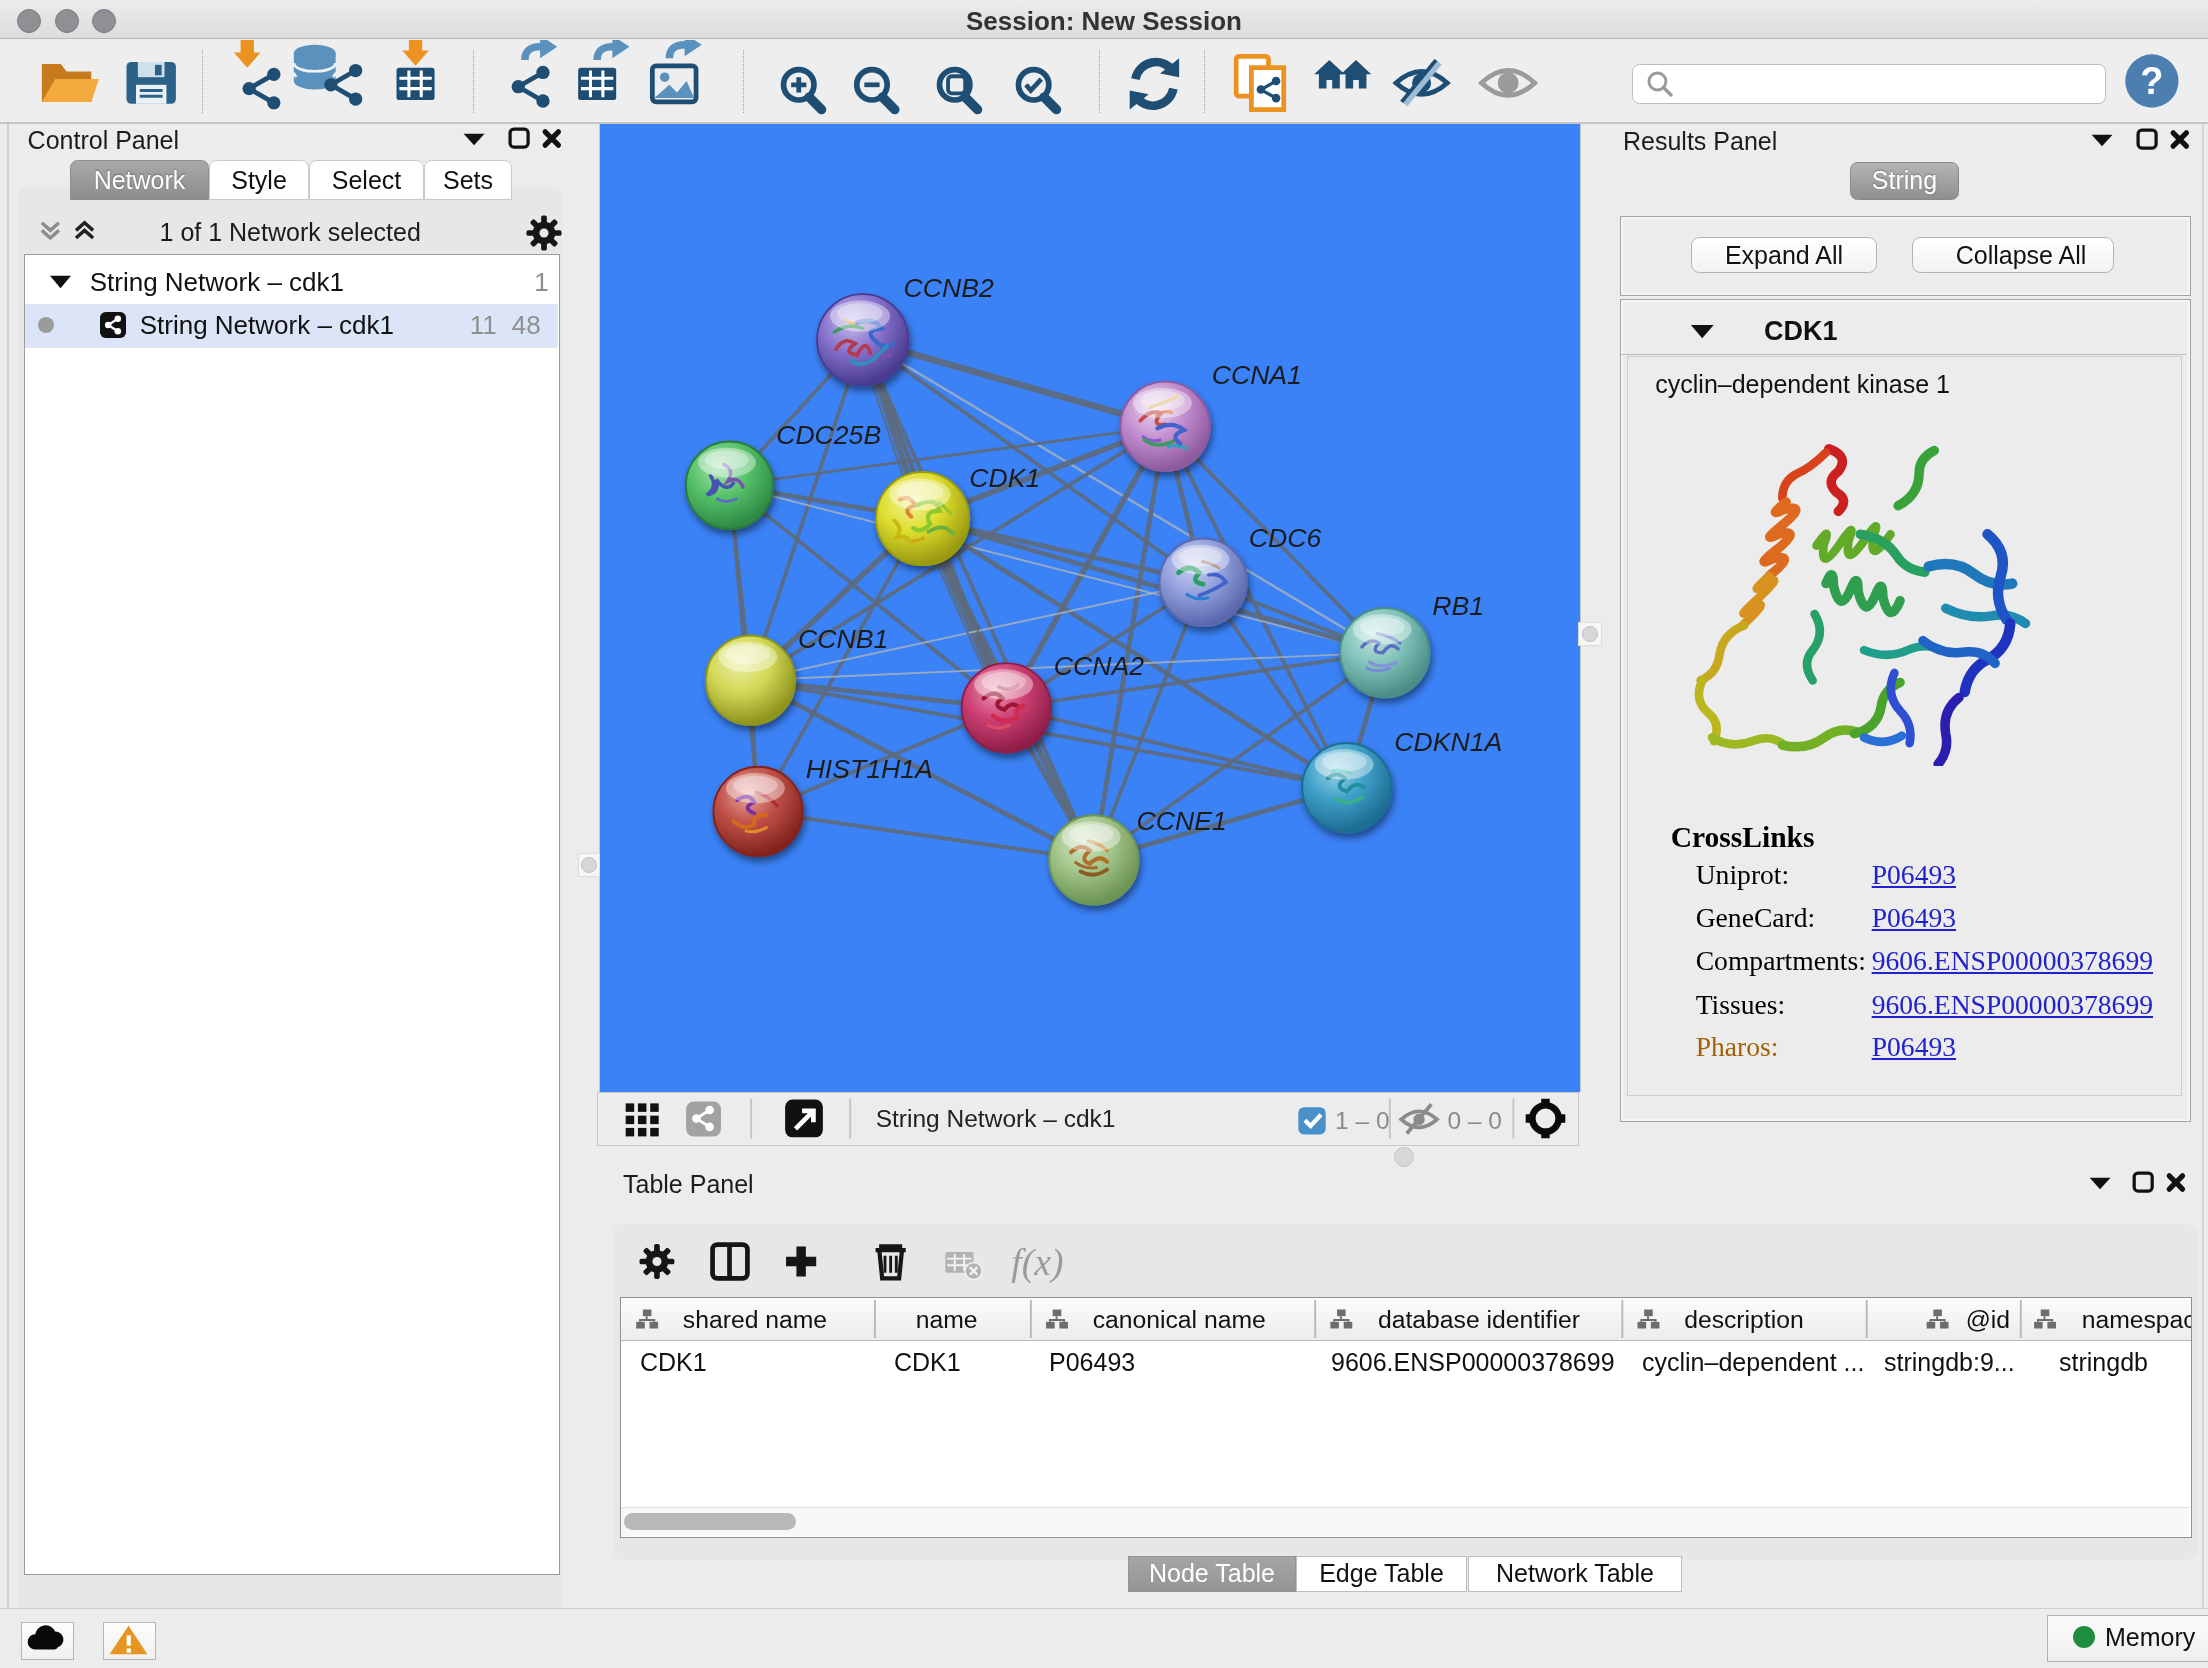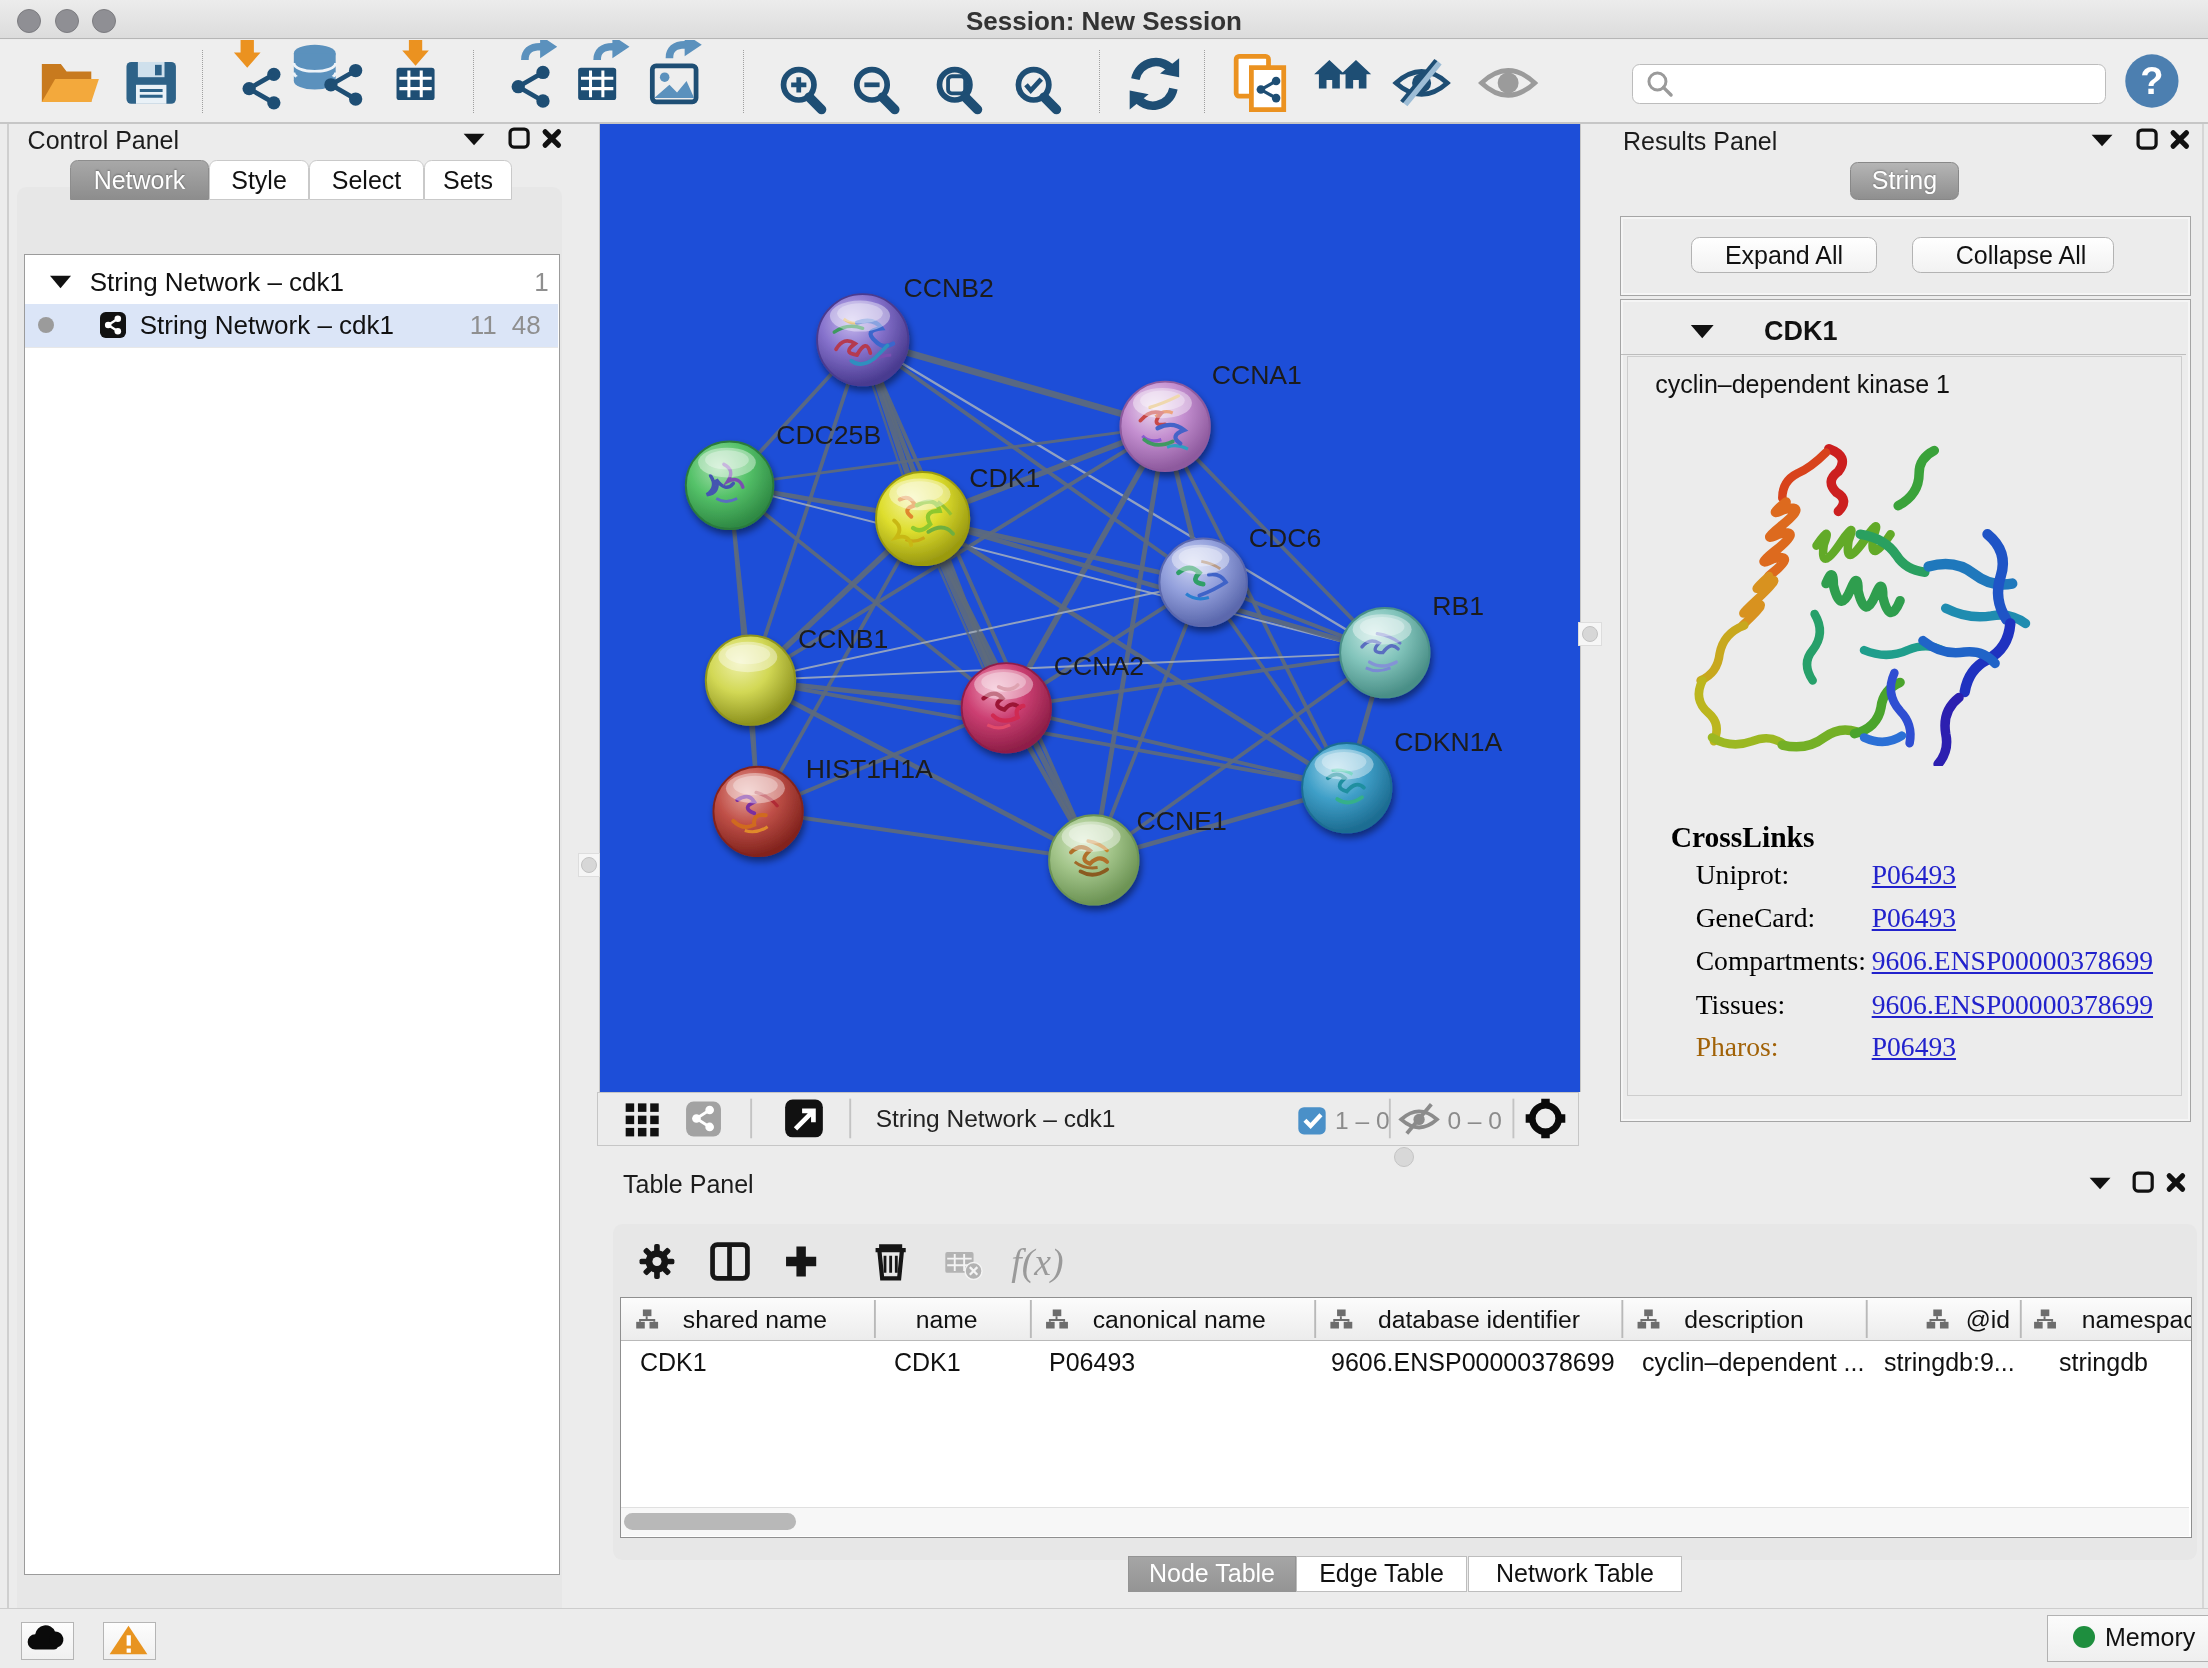--- a/index.html
+++ b/index.html
@@ -15,21 +15,21 @@
   #searchbox{left:1632px;top:24px;width:472px;height:38px;background:#fff;border:1.9px solid #bcbcbc;border-radius:7.6px;}
   
   #main{left:0;top:122px;width:1948px;height:1488px;background:#ececec;}
   .panel-title{font-size:25px;color:#1c1c1c;}
   
   #cp-container{left:17px;top:65px;width:545px;height:1461px;background:#e7e7e7;border-radius:9.5px;}
   .tab{position:absolute;top:38px;height:40px;border:1.9px solid #c9c9c9;background:#fff;border-radius:7.6px 7.6px 0 0;font-size:25px;color:#111;text-align:center;line-height:38px;box-sizing:border-box;}
   .tabsel{background:linear-gradient(#a8a8a8,#8d8d8d);color:#fff;border-color:#8d8d8d;text-shadow:0 -1px 1.9px #00000055;}
   #cp-list{left:6.7px;top:67px;width:536px;height:1321px;background:#fff;border:1.9px solid #9b9b9b;box-sizing:border-box;}
   
-  #canvas{left:599px;top:0px;width:980px;height:970px;background:#1d4ed8;border-left:1.9px solid #c6c6c6;border-right:1.9px solid #c6c6c6;}
+  #canvas{left:599px;top:0px;width:980px;height:970px;background:#3b82f6;border-left:1.9px solid #c6c6c6;border-right:1.9px solid #c6c6c6;font-style:italic;}
   #viewbar{left:597px;top:970px;width:982px;height:54px;background:#ececec;border:1.9px solid #c6c6c6;border-width:1.9px 1.9px 1.9px 1.9px;box-sizing:border-box;}
   
   #tp-box{left:613px;top:1102px;width:1584px;height:336px;background:#e7e7e7;border-radius:9.5px;}
   #tbl{left:620px;top:1175px;width:1572px;height:241px;background:#fff;border:1.9px solid #8f8f8f;box-sizing:border-box;}
   .tbtn{position:absolute;top:1434px;height:36px;border:1.9px solid #bdbdbd;background:#fff;font-size:25px;color:#111;text-align:center;box-sizing:border-box;line-height:32px;}
   .tbtnsel{background:linear-gradient(#a5a5a5,#949494);color:#fff;border-color:#949494;}
   
   #rp-box1{left:1620px;top:94px;width:569px;height:78px;background:#ececec;border:1.9px solid #a5a5a5;box-shadow:inset 0 0 0 1.9px #f5f5f5;}
   #rp-box2{left:1620px;top:177px;width:569px;height:821px;background:#ececec;border:1.9px solid #a5a5a5;box-shadow:inset 0 0 0 1.9px #f5f5f5;}
   .rbtn{position:absolute;height:36px;background:linear-gradient(#ffffff,#f2f2f2);border:1.9px solid #b3b3b3;border-radius:8.6px;font-size:25px;color:#111;text-align:center;line-height:34px;box-sizing:border-box;}
@@ -162,20 +162,41 @@
   <div class="abs" style="left:6.7px;top:0;width:1.9px;height:1487px;background:#cfcfcf;"></div>
   <div class="abs" style="left:2202px;top:0;width:1.9px;height:1487px;background:#d6d6d6;"></div>
 
   <div class="abs panel-title" style="left:27.6px;top:3.8px;">Control Panel</div>
   <svg class="abs" style="left:457px;top:3.8px;" width="109" height="25" viewBox="0 0 115 26">
     <path d="M7 8 L29 8 L18 20 Z" fill="#111"></path>
     <rect x="56" y="3" width="19" height="19" rx="4" fill="none" stroke="#111" stroke-width="3.4"></rect>
     <path d="M93 6 L107 20 M107 6 L93 20" stroke="#111" stroke-width="5.5" stroke-linecap="round"></path>
   </svg>
   <div class="abs" id="cp-container">
+    <div class="abs" id="cp-bar" style="left:6.7px;top:25px;width:533px;height:42px;">
+      <svg class="abs" style="left:14.3px;top:6.7px;" width="76" height="28.5" viewBox="0 0 80 30">
+        <path d="M4 4 L13 12 L22 4 M4 12 L13 20 L22 12" stroke="#8d8d8d" stroke-width="3.6" fill="none"></path>
+        <path d="M40 12 L49 4 L58 12 M40 20 L49 12 L58 20" stroke="#222" stroke-width="3.6" fill="none"></path>
+      </svg>
+      <div class="abs" style="left:0;width:533px;text-align:center;top:5.7px;font-size:25px;color:#1c1c1c;">1 of 1 Network selected</div>
+      <svg class="abs" style="left:502px;top:2.9px;" width="36" height="36" viewBox="0 0 38 38">
+          <g fill="#161616">
+            <rect x="16" y="0.5" width="6" height="9" rx="2" transform="rotate(0 19 19)"></rect>
+            <rect x="16" y="0.5" width="6" height="9" rx="2" transform="rotate(45 19 19)"></rect>
+            <rect x="16" y="0.5" width="6" height="9" rx="2" transform="rotate(90 19 19)"></rect>
+            <rect x="16" y="0.5" width="6" height="9" rx="2" transform="rotate(135 19 19)"></rect>
+            <rect x="16" y="0.5" width="6" height="9" rx="2" transform="rotate(180 19 19)"></rect>
+            <rect x="16" y="0.5" width="6" height="9" rx="2" transform="rotate(225 19 19)"></rect>
+            <rect x="16" y="0.5" width="6" height="9" rx="2" transform="rotate(270 19 19)"></rect>
+            <rect x="16" y="0.5" width="6" height="9" rx="2" transform="rotate(315 19 19)"></rect>
+            <circle cx="19" cy="19" r="12"></circle>
+          </g>
+          <circle cx="19" cy="19" r="4.8" fill="#e7e7e7"></circle>
+        </svg>
+    </div>
     <div class="abs" id="cp-list">
       <div class="abs" style="left:0;top:7.6px;width:533px;height:41px;border-bottom:1px solid #ececec;">
         <svg class="abs" style="left:23px;top:9.5px;" width="25" height="21" viewBox="0 0 26 22">
             <path d="M2 4 L24 4 L13 17 Z" fill="#111"></path>
           </svg>
         <div class="abs" style="left:65px;top:4.8px;font-size:26px;color:#111;">String Network – cdk1</div>
         <div class="abs" style="left:476px;top:4.8px;width:48px;text-align:right;font-size:26px;color:#8f8f8f;">1</div>
       </div>
       <div class="abs" style="left:0;top:49px;width:533px;height:43px;background:#dbe5f7;border-bottom:1px solid #e8e8e8;">
         <div class="abs" style="left:13.3px;top:13.3px;width:16px;height:16px;border-radius:50%;background:#9b9b9b;"></div>

